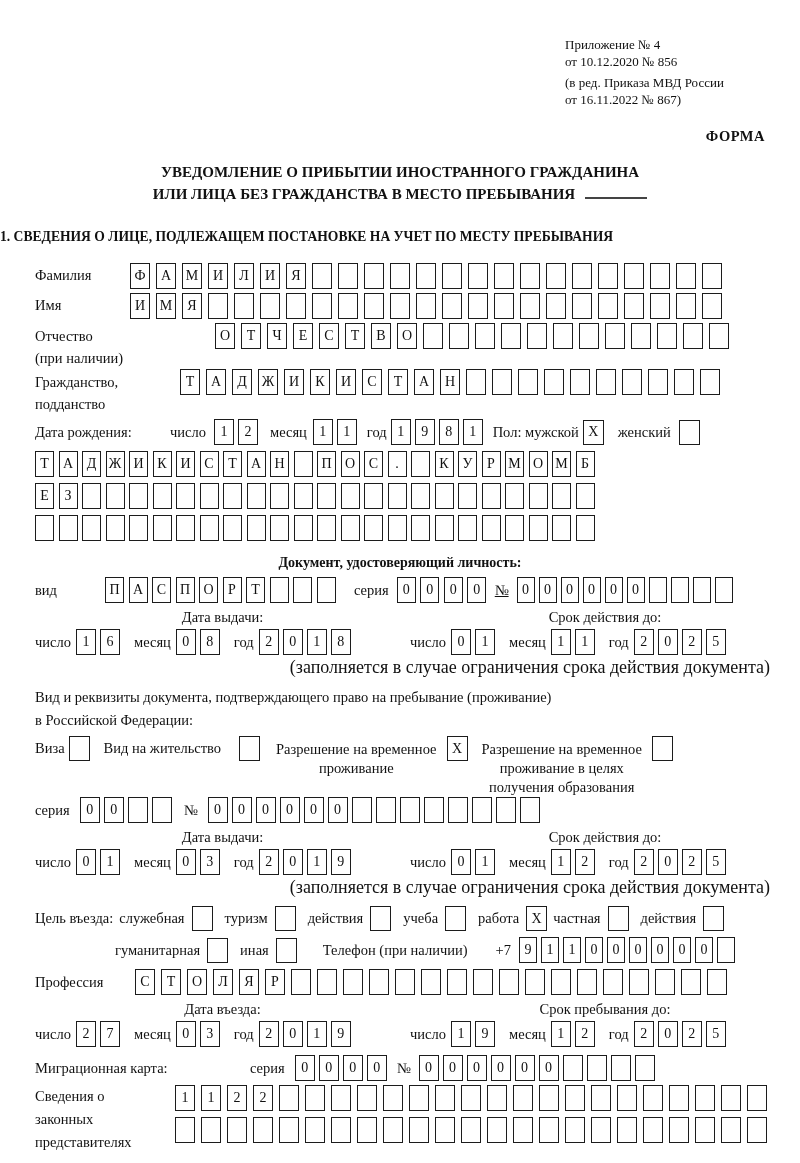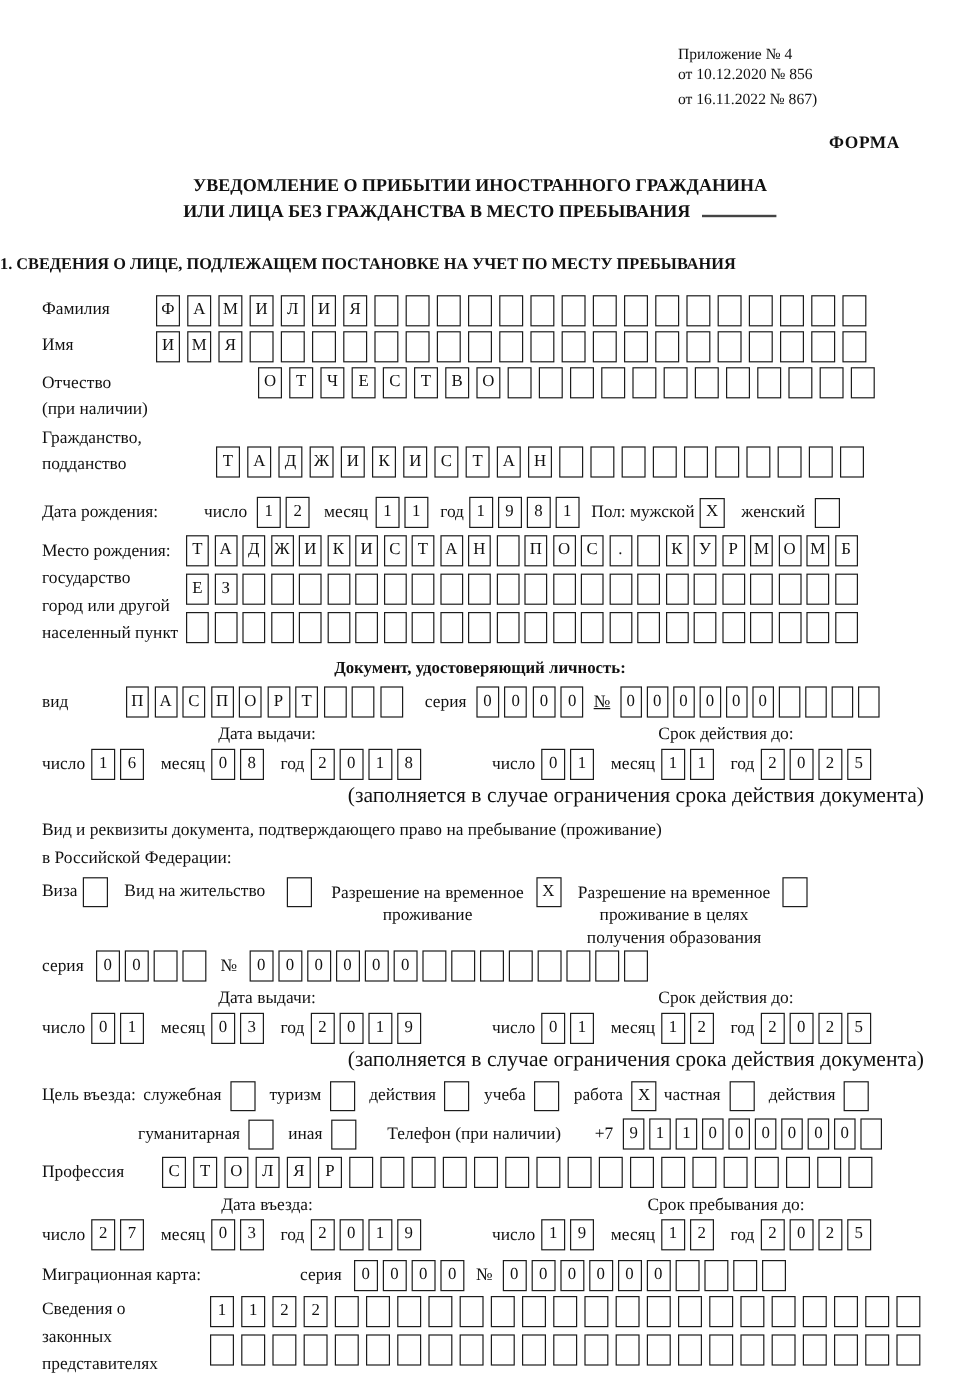--- a/index.html
+++ b/index.html
@@ -5,21 +5,21 @@
   * { box-sizing: border-box; }
   html,body { margin:0; padding:0; background:#fff; }
   .page {
     width:800px; height:1163px; margin:0 auto; background:#fff; color:#111;
     font-family:"Liberation Serif","DejaVu Serif",serif; font-size:14.5px;
     position:relative; overflow:hidden; padding-top:36px;
   }
   
   .hdr-right { margin-left:565px; line-height:17px; font-size:13px; }
   .hdr-right .gap { height:4px; }
-  .forma { text-align:right; padding-right:50px; font-weight:bold; font-size:14.5px; margin-top:20px; letter-spacing:.5px; }
+  .forma { text-align:right; padding-right:35px; font-weight:bold; font-size:14.5px; margin-top:20px; letter-spacing:.5px; }
   .title { text-align:center; font-weight:bold; font-size:15px; margin-top:16px; line-height:22px; }
   .title .uline { display:inline-block; width:62px; border-bottom:2px solid #444; margin-left:10px; vertical-align:0px; }
   .sec-head { text-align:left; font-weight:bold; font-size:13.6px; margin-top:24px; margin-bottom:18px; }
 
   
   .frow { display:flex; align-items:flex-start; padding-left:35px; margin-bottom:4px; }
   .flabel { flex:none; padding-top:4px; }
   .flabel.multiline { line-height:22px; padding-top:2px; }
   .cells { display:flex; flex:none; }
   .cell {
@@ -65,20 +65,21 @@
 </style>
 </head>
 <body>
 
 <div class="page">
 
   <div class="hdr-right">
     <div>Приложение № 4</div>
     <div>от 10.12.2020 № 856</div>
     <div class="gap"></div>
+    <div>(в ред. Приказа МВД России</div>
     <div>от 16.11.2022 № 867)</div>
   </div>
 
   <div class="forma">ФОРМА</div>
 
   <div class="title">
     <div>УВЕДОМЛЕНИЕ О ПРИБЫТИИ ИНОСТРАННОГО ГРАЖДАНИНА</div>
     <div><span>ИЛИ ЛИЦА БЕЗ ГРАЖДАНСТВА В МЕСТО ПРЕБЫВАНИЯ</span><span class="uline"></span></div>
   </div>
 
@@ -164,21 +165,21 @@
         <div class="cell"></div>
         <div class="cell"></div>
         <div class="cell"></div>
         <div class="cell"></div>
         <div class="cell"></div>
         <div class="cell"></div>
         <div class="cell"></div>
       </div>
   </div>
 
-  <div class="frow" style="margin-bottom:16px;align-items:flex-end;">
+  <div class="frow" style="margin-bottom:4px;">
     <div class="flabel multiline" style="width:145px;">
       <div>Гражданство,</div>
       <div>подданство</div>
     </div>
     <div class="cells">
         <div class="cell">Т</div>
         <div class="cell">А</div>
         <div class="cell">Д</div>
         <div class="cell">Ж</div>
         <div class="cell">И</div>
@@ -220,26 +221,20 @@
         <div class="cell">8</div>
         <div class="cell">1</div>
       </div>
     <span style="margin:0 4px 0 6px;">Пол: мужской</span>
     <div class="box">X</div>
     <span style="margin:0 8px 0 14px;">женский</span>
     <div class="box"></div>
   </div>
 
   <div class="frow" style="margin-bottom:2px;">
-    <div class="flabel multiline" style="width:120px; line-height:23px;">
-      <div>Место рождения:</div>
-      <div>государство</div>
-      <div>город или другой</div>
-      <div>населенный пункт</div>
-    </div>
     <div class="stackrows">
       <div class="cells narrow">
           <div class="cell">Т</div>
           <div class="cell">А</div>
           <div class="cell">Д</div>
           <div class="cell">Ж</div>
           <div class="cell">И</div>
           <div class="cell">К</div>
           <div class="cell">И</div>
           <div class="cell">С</div>

